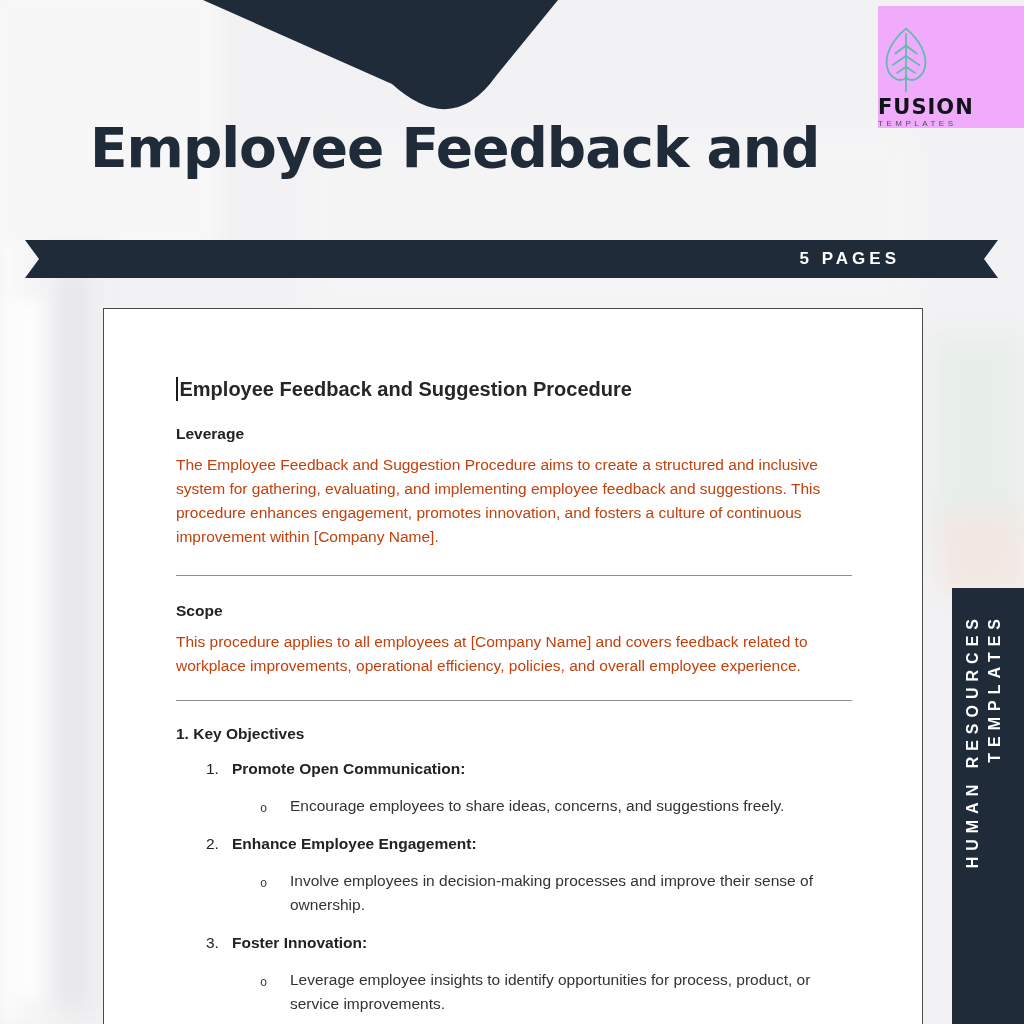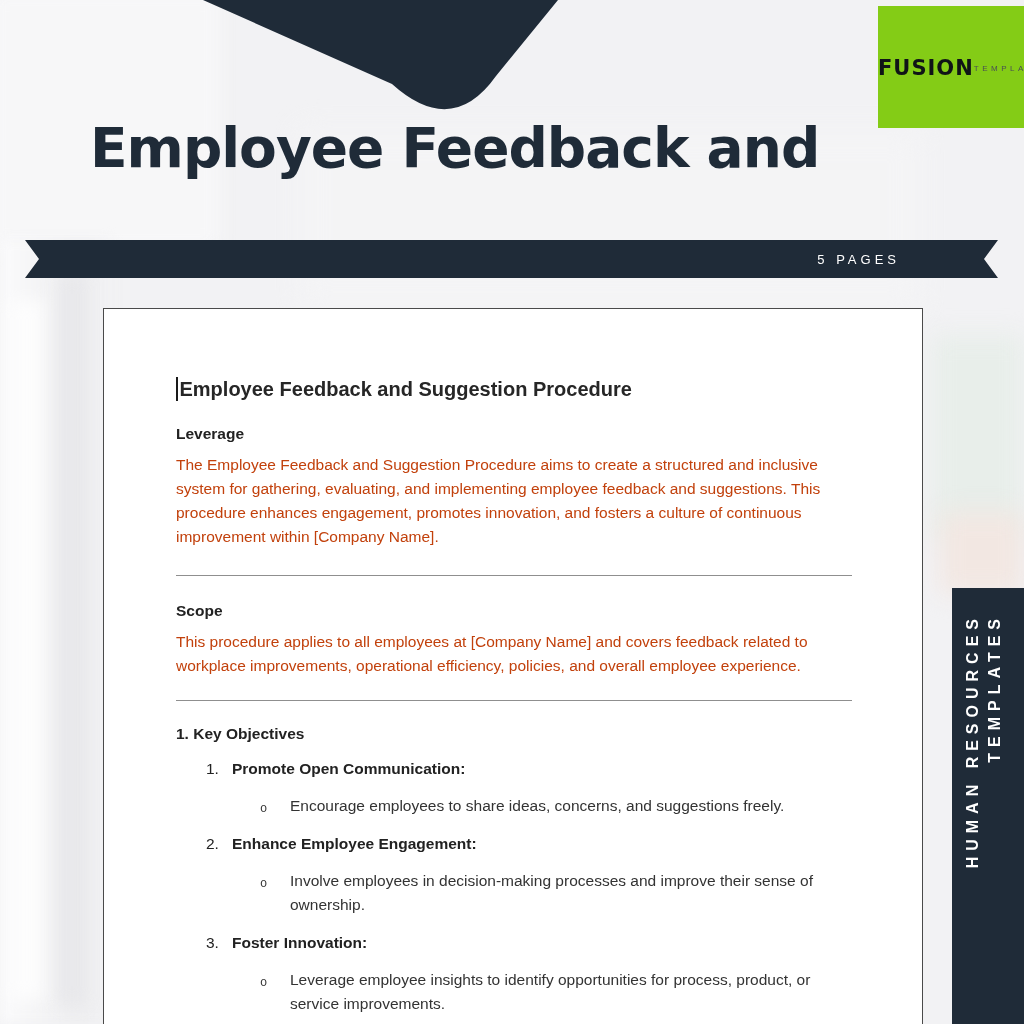--- a/index.html
+++ b/index.html
@@ -13,33 +13,33 @@
   .bg-shelf1{left:10px;top:300px;width:34px;height:700px;background:#ffffff;opacity:.75;filter:blur(8px);}
   .bg-shelf2{left:58px;top:275px;width:28px;height:730px;background:#e7e7ea;opacity:.8;filter:blur(8px);}
   .bg-right-green{left:932px;top:335px;width:92px;height:205px;background:#e8eeea;filter:blur(11px);}
   .bg-right-pink{left:940px;top:512px;width:84px;height:82px;background:#f2e7e2;filter:blur(12px);}
   .bg-mid-streak{left:300px;top:130px;width:620px;height:180px;background:#f6f6f7;opacity:.6;filter:blur(14px);}
 
   
   .blob-svg{position:absolute;left:0;top:0;}
 
   
-  .logo-card{position:absolute;left:878px;top:6px;width:146px;height:122px;background:#84cc16;display:flex;align-items:center;}
+  .logo-card{position:absolute;left:878px;top:6px;width:146px;height:122px;background:#f0abfc;display:flex;flex-direction:column;}
   .logo-leaf{margin-top:20px;}
   .logo-name{font-family:"DejaVu Sans",sans-serif;font-weight:bold;font-size:21px;letter-spacing:1px;color:#101417;line-height:20px;margin-top:2px;}
   .logo-sub{font-size:8px;letter-spacing:3.5px;color:#4a4f54;margin-top:2px;}
 
   
   .hero-title{position:absolute;left:90px;top:124px;font-family:"DejaVu Sans",sans-serif;font-weight:bold;font-size:55px;line-height:49px;letter-spacing:-1px;color:#1f2b38;}
 
   
   .ribbon{position:absolute;left:25px;top:240px;width:973px;height:38px;background:#1f2b38;
     clip-path:polygon(0 0,100% 0,calc(100% - 14px) 50%,100% 100%,0 100%,14px 50%);
     display:flex;align-items:center;justify-content:flex-end;box-sizing:border-box;padding-right:98px;}
-  .ribbon-text{color:#ffffff;font-size:13px;font-weight:normal;letter-spacing:4px;}
+  .ribbon-text{color:#ffffff;font-size:17px;font-weight:bold;letter-spacing:4px;}
 
   
   .side-bar{position:absolute;left:952px;top:588px;width:72px;height:436px;background:#1f2b38;}
   .side-text{position:absolute;left:962px;top:925px;width:312px;transform:rotate(-90deg);transform-origin:0 0;
     color:#ffffff;font-weight:bold;font-size:16px;letter-spacing:6px;line-height:22px;text-align:right;}
 
   
   .page{position:absolute;left:103px;top:308px;width:820px;height:720px;background:#ffffff;border:1.5px solid #4a4a4a;box-sizing:border-box;padding:0 70px 0 72px;color:#333;}
   .doc-title{margin-top:68px;font-size:20px;font-weight:bold;color:#262626;white-space:nowrap;}
   .cursor{display:inline-block;width:1.5px;height:24px;background:#1a1a1a;vertical-align:-5px;margin-right:2px;}

